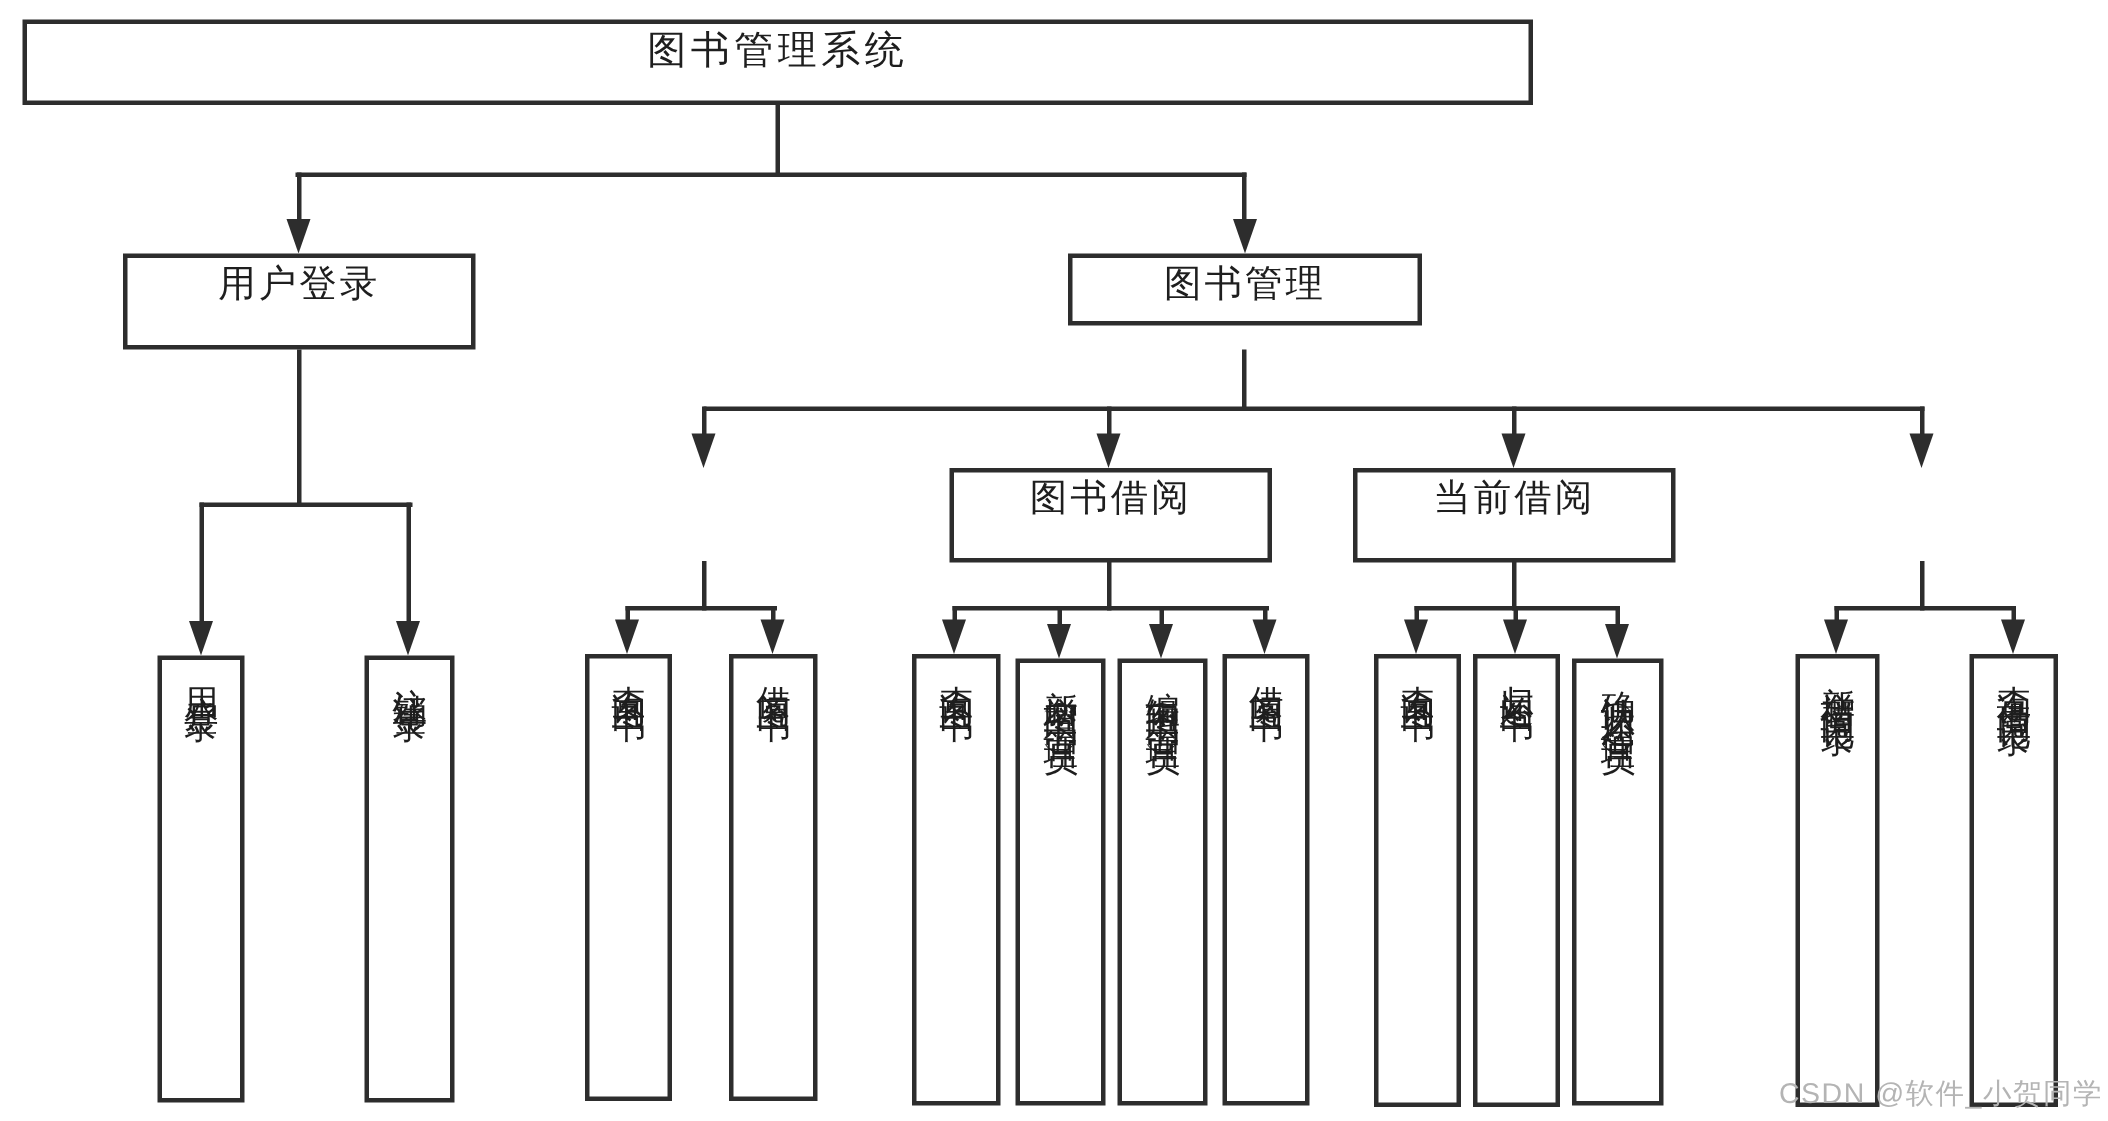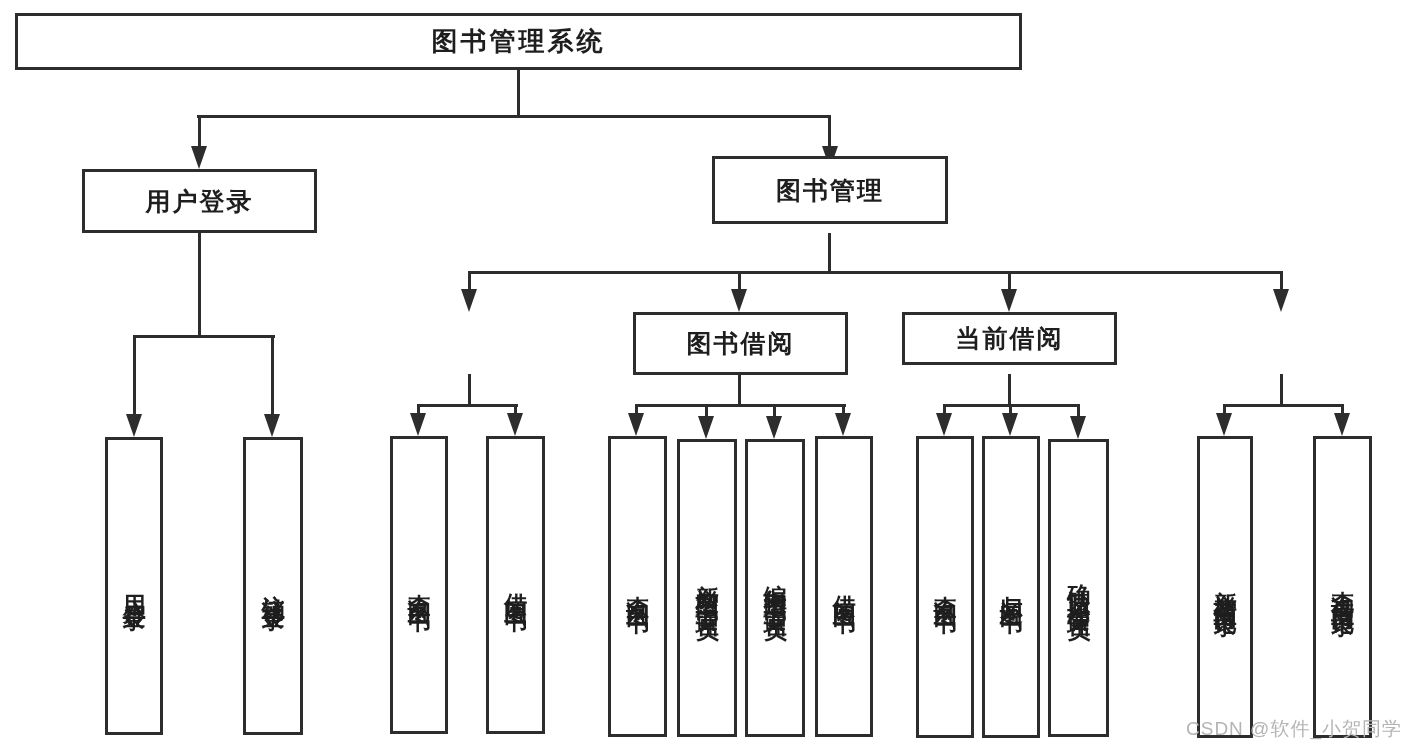--- a/index.html
+++ b/index.html
@@ -2,23 +2,22 @@
 <html><head>
 <meta charset="utf-8">
 <style>
   html,body { margin:0; padding:0; background:#ffffff; }
   .stage {
     position:relative; width:1405px; height:747px; background:#ffffff;
     font-family:"Liberation Sans","DejaVu Sans",sans-serif; overflow:hidden;
   }
   .node {
     position:absolute; background:#ffffff; border:3px solid #2d2d2d;
-    box-sizing:border-box; display:flex; align-items:center; justify-content:center;
+    box-sizing:border-box; display:flex; align-items:flex-start; justify-content:center;
     color:#1e1e1e;
-    font-weight:bold;
   }
   .root-box { font-size:26px; letter-spacing:3px; }
   .hbox { font-size:25px; letter-spacing:2px; }
   .vbox { font-size:23px; }
   .vbox .vtext {
     writing-mode:vertical-rl; text-orientation:mixed;
     letter-spacing:5px; line-height:1.1;
   }
   .vline { position:absolute; width:3px; background:#2d2d2d; }
   .hline { position:absolute; height:3px; background:#2d2d2d; }
@@ -44,21 +43,21 @@
   <div class="vline" style="left:517px;top:69px;height:49px;"></div>
   <div class="hline" style="left:197px;top:115px;width:634px;"></div>
   <div class="vline" style="left:198px;top:115px;height:31px;"></div>
   <div class="tri" style="left:191px;top:146px;"></div>
   <div class="vline" style="left:828px;top:115px;height:31px;"></div>
   <div class="tri" style="left:822px;top:146px;"></div>
 
   <div class="node hbox" style="left:82px;top:169px;width:235px;height:64px;">
     <span>用户登录</span>
   </div>
-  <div class="node hbox" style="left:712px;top:156px;width:236px;height:68px;">
+  <div class="node hbox" style="left:712px;top:169px;width:236px;height:48px;">
     <span>图书管理</span>
   </div>
 
   <div class="vline" style="left:198px;top:233px;height:105px;"></div>
   <div class="hline" style="left:133px;top:335px;width:142px;"></div>
   <div class="vline" style="left:133px;top:335px;height:82px;"></div>
   <div class="tri" style="left:126px;top:414px;"></div>
   <div class="vline" style="left:271px;top:335px;height:82px;"></div>
   <div class="tri" style="left:264px;top:414px;"></div>
 
@@ -69,21 +68,21 @@
   <div class="vline" style="left:738px;top:271px;height:21px;"></div>
   <div class="tri" style="left:731px;top:289px;"></div>
   <div class="vline" style="left:1008px;top:271px;height:21px;"></div>
   <div class="tri" style="left:1001px;top:289px;"></div>
   <div class="vline" style="left:1280px;top:271px;height:21px;"></div>
   <div class="tri" style="left:1273px;top:289px;"></div>
 
   <div class="node hbox" style="left:633px;top:312px;width:215px;height:63px;">
     <span>图书借阅</span>
   </div>
-  <div class="node hbox" style="left:902px;top:312px;width:215px;height:53px;">
+  <div class="node hbox" style="left:902px;top:312px;width:215px;height:63px;">
     <span>当前借阅</span>
   </div>
 
   <div class="vline" style="left:468px;top:374px;height:33px;"></div>
   <div class="hline" style="left:417px;top:404px;width:101px;"></div>
   <div class="vline" style="left:417px;top:404px;height:10px;"></div>
   <div class="tri" style="left:410px;top:413px;"></div>
   <div class="vline" style="left:514px;top:404px;height:10px;"></div>
   <div class="tri" style="left:507px;top:413px;"></div>
 

